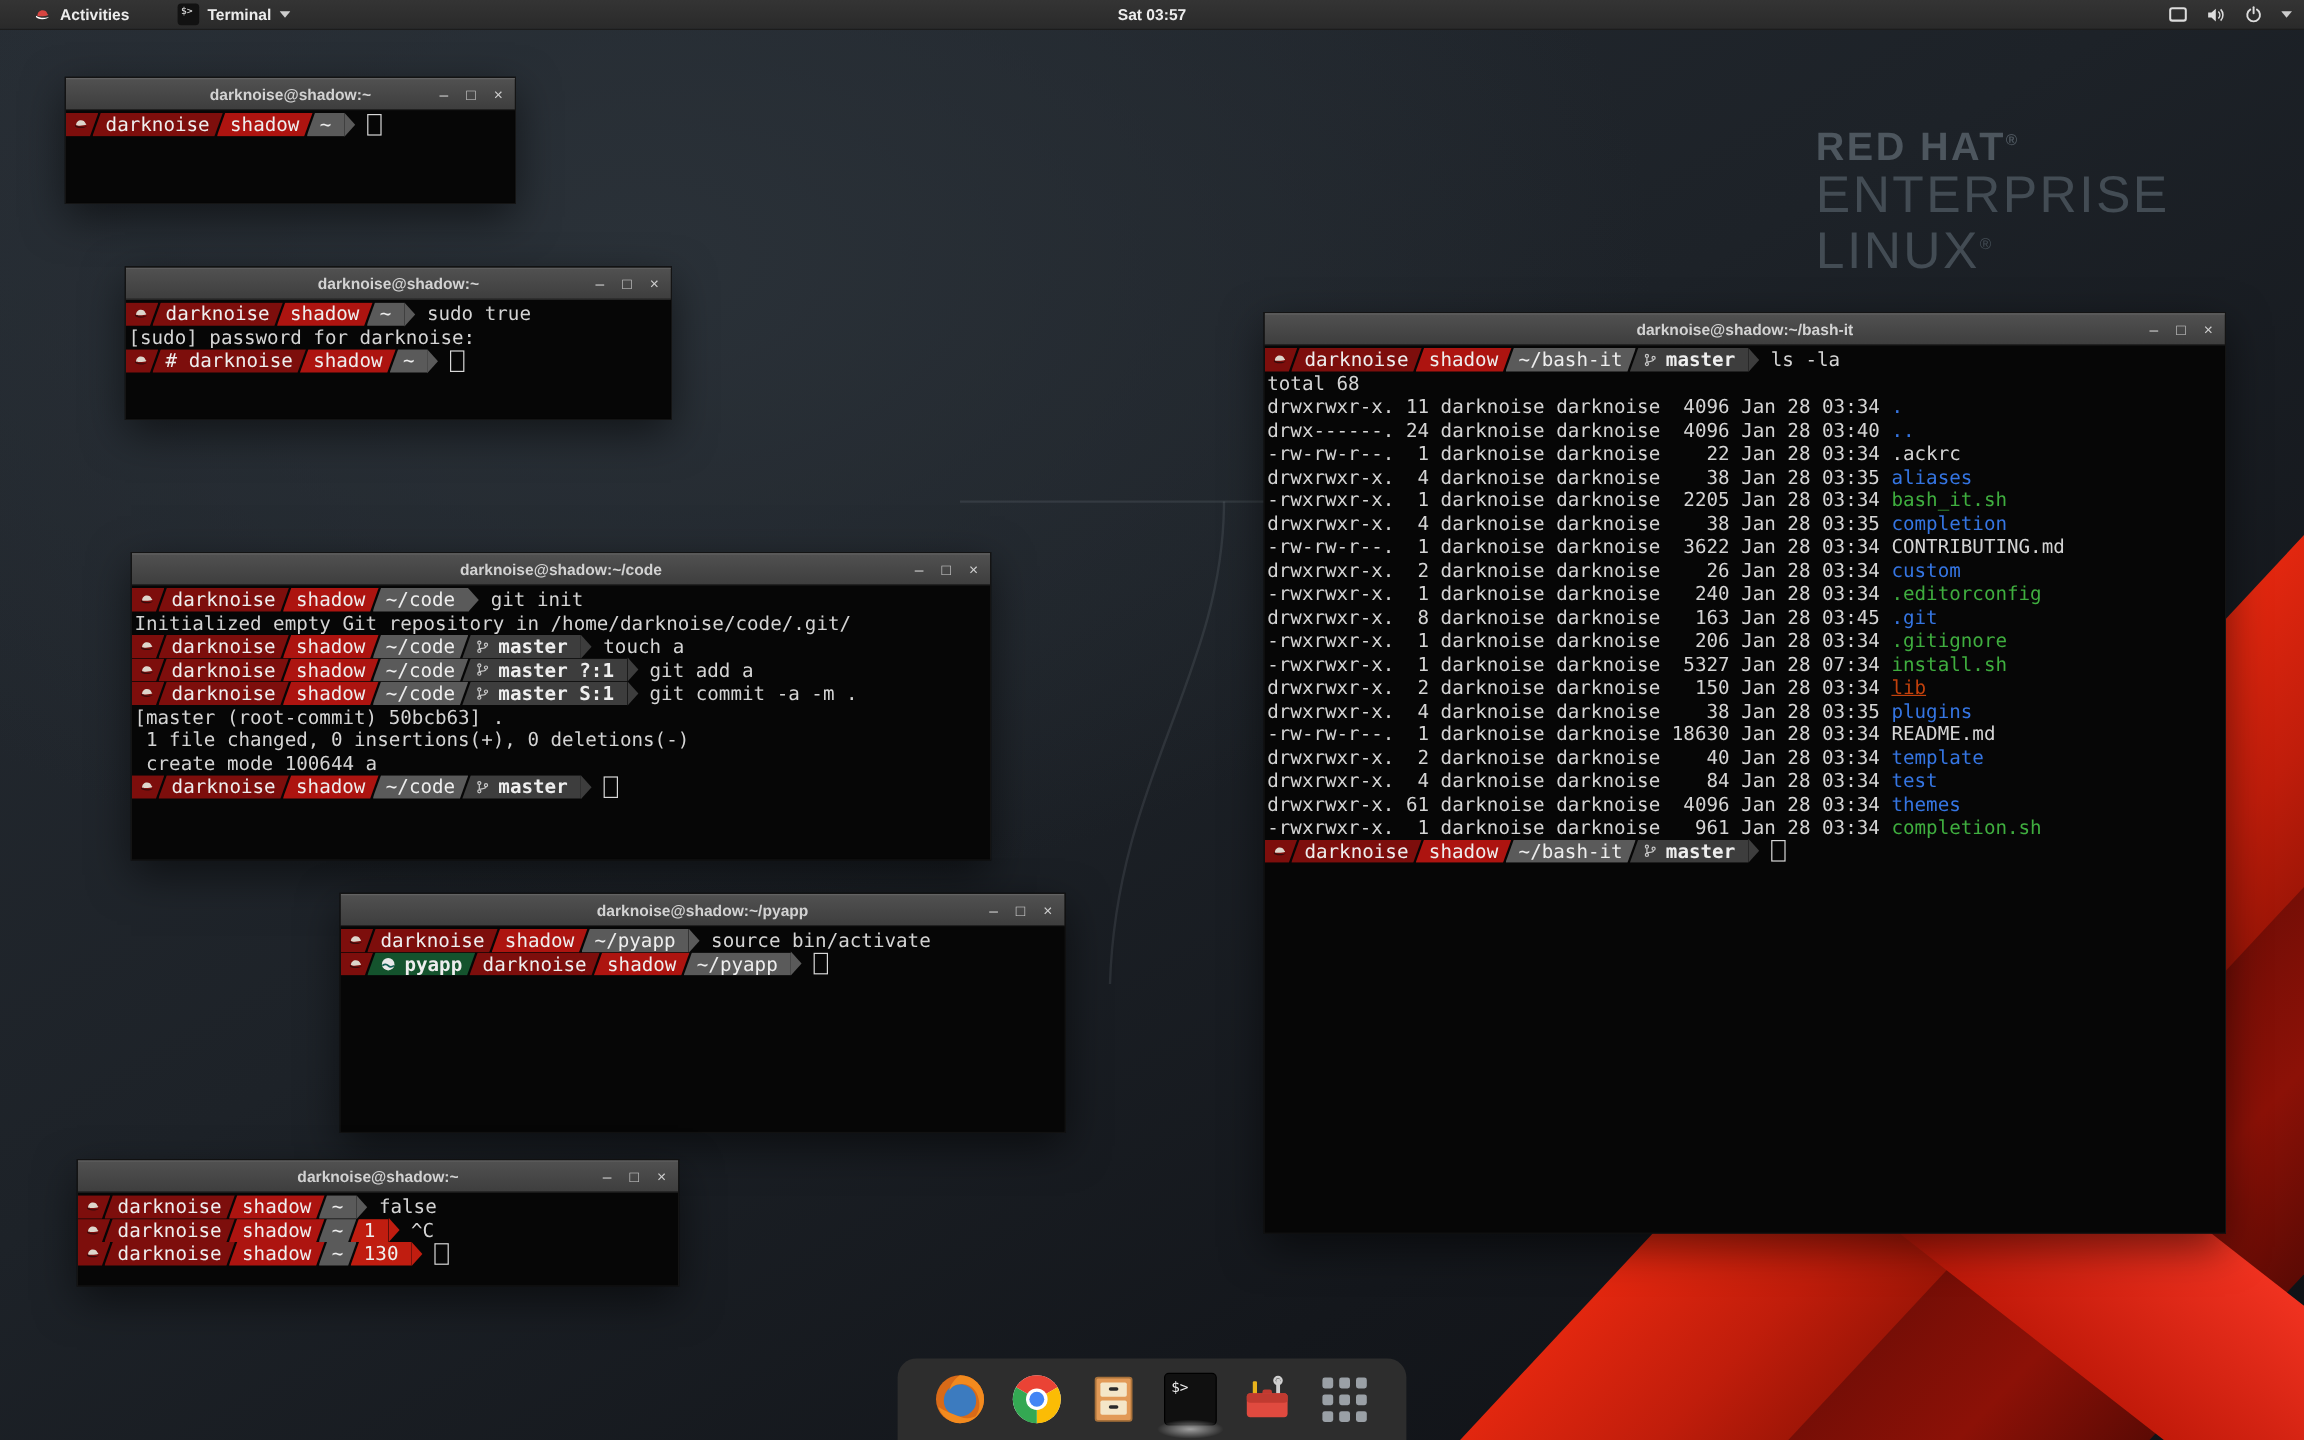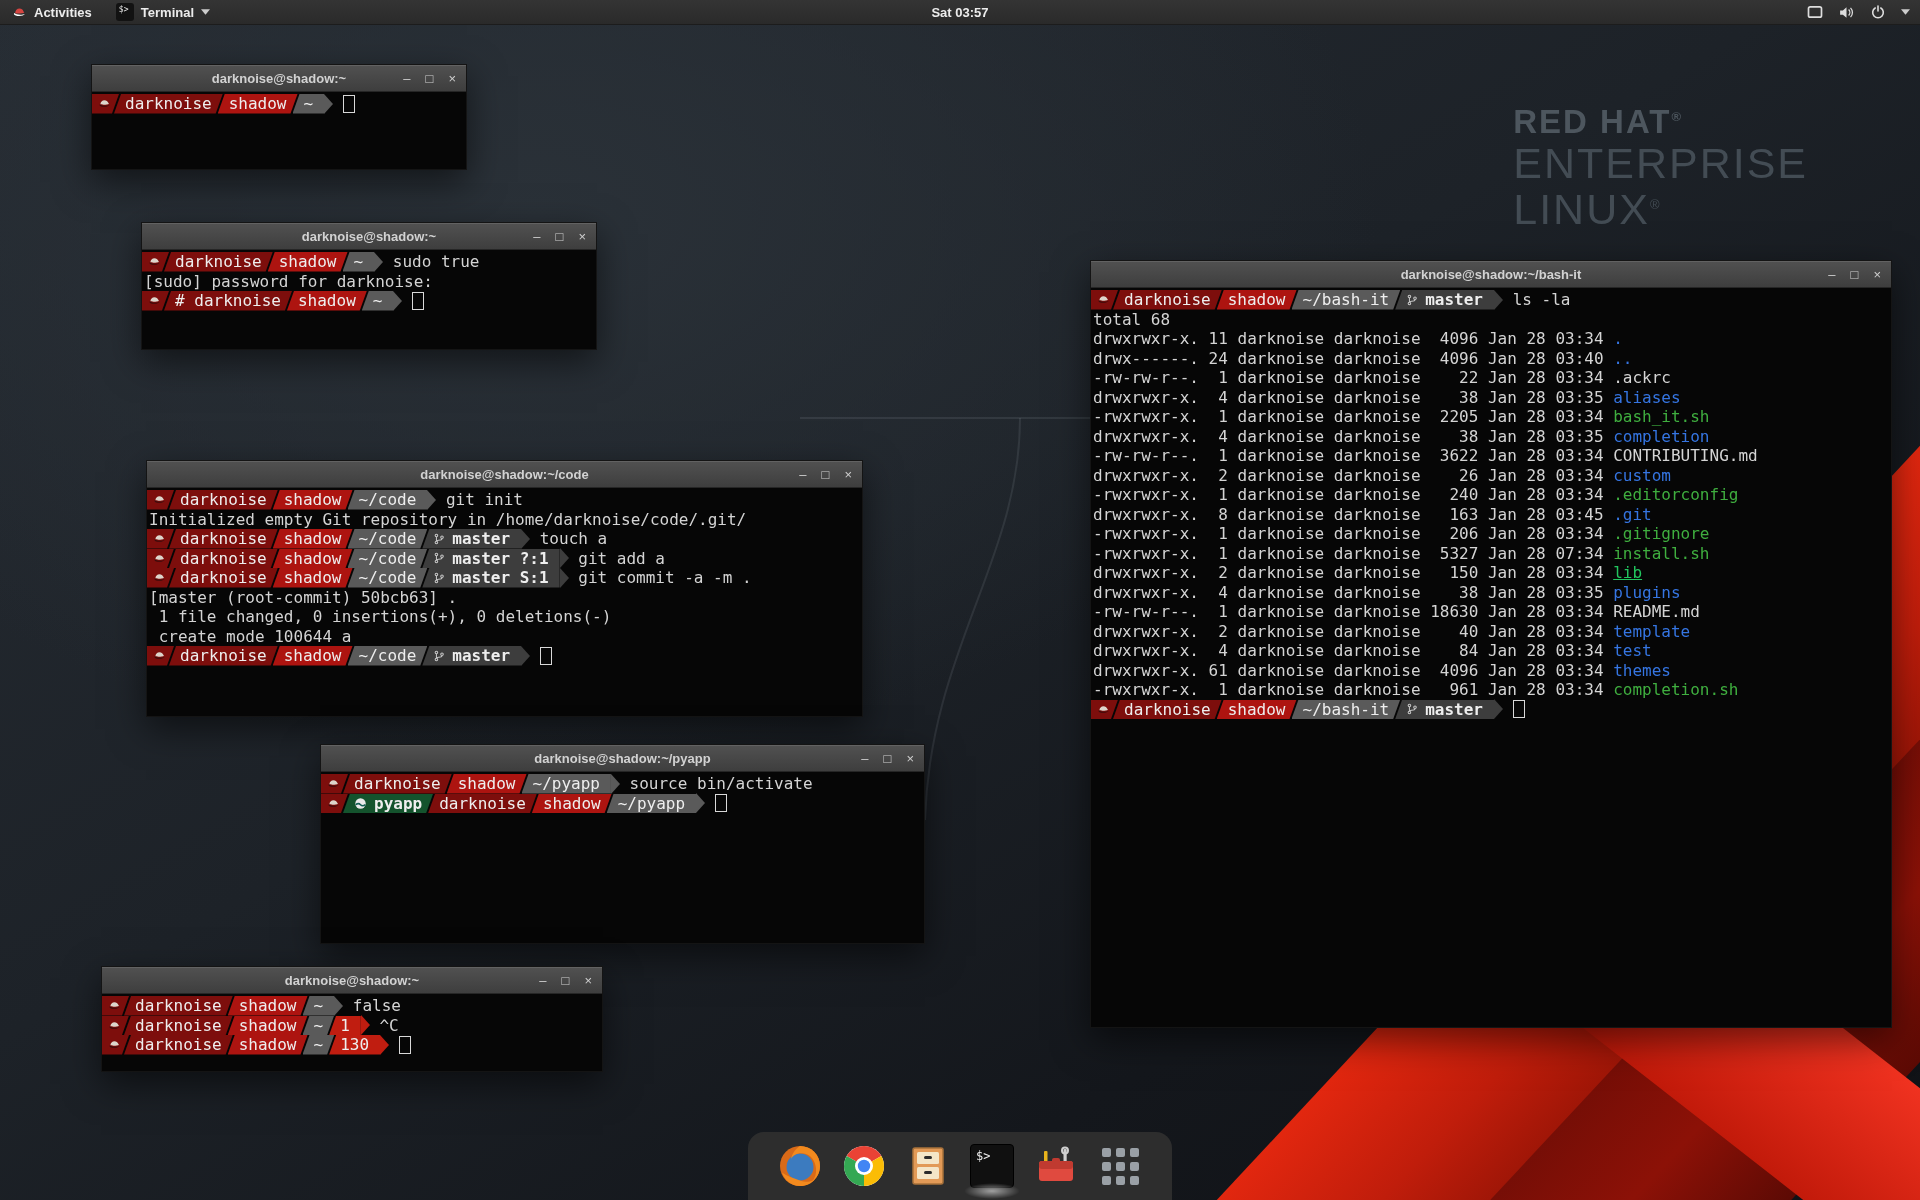--- a/index.html
+++ b/index.html
@@ -16,34 +16,34 @@
   .rb-main{left:640px;top:900px;width:1800px;height:200px;transform:rotate(-47deg);
     background:linear-gradient(180deg,#e2270f 0%,#c01d0b 60%,#a01607 100%);}
   .rb-cross{left:1215px;top:930px;width:950px;height:160px;transform:rotate(38deg);
     background:linear-gradient(180deg,#f03220,#c21a0a);}
   .deco{position:absolute;pointer-events:none;}
   
   .topbar{position:absolute;top:0;left:0;right:0;height:24px;z-index:60;
     background:linear-gradient(#343434,#2a2a2a);border-bottom:1px solid #1c1c1c;
     display:flex;align-items:center;color:#ececec;font-size:13px;}
   .tb-left{display:flex;align-items:center;height:100%;}
-  .tb-activities{display:flex;align-items:center;gap:7px;padding:0 12px;height:100%;font-weight:bold;}
+  .tb-activities{display:flex;align-items:center;gap:7px;padding:0 28px;height:100%;font-weight:bold;}
   .tb-app{display:flex;align-items:center;gap:7px;padding:0 12px;height:100%;font-weight:bold;}
   .tb-app-chip{width:18px;height:18px;background:#121212;border-radius:3px;color:#e8e8e8;
     font:8px/1 "DejaVu Sans Mono",monospace;display:flex;align-items:flex-start;padding:3px 0 0 3px;box-sizing:border-box;}
   .tb-clock{position:absolute;left:0;right:0;text-align:center;font-weight:bold;pointer-events:none;}
   .tb-right{position:absolute;right:10px;top:0;bottom:0;display:flex;align-items:center;gap:15px;}
   
   .brand{position:absolute;right:112px;top:104px;color:#4b545c;z-index:1;line-height:1.08;}
   .brand-l1{font-weight:bold;font-size:33px;letter-spacing:2px;color:#4d565e;}
   .brand-l2,.brand-l3{font-size:43px;letter-spacing:2px;color:#434c54;}
   .brand sup{font-size:13px;vertical-align:super;}
   
   .window{position:absolute;background:#060606;border:1px solid #141414;z-index:10;
-    box-shadow:0 12px 34px rgba(0,0,0,.55);margin-left:37px;}
+    box-shadow:0 12px 34px rgba(0,0,0,.55);}
   .titlebar{height:26px;background:linear-gradient(#515151,#3e3e3e);border-bottom:1px solid #262626;
     box-shadow:inset 0 1px 0 #626262;position:relative;display:flex;align-items:center;justify-content:center;
     font-size:13px;font-weight:bold;color:#d2d2d2;}
   .tb-controls{position:absolute;right:10px;top:0;bottom:0;display:flex;align-items:center;gap:15px;
     color:#cfcfcf;font-weight:normal;font-size:13px;}
   .tb-btn{cursor:default;line-height:1;}
   .term-body{position:absolute;top:27px;left:0;right:0;bottom:0;background:#060606;overflow:hidden;padding-top:2px;}
   
   .t-line{display:flex;align-items:center;height:19.5px;white-space:pre;
     font:16px/19.5px "DejaVu Sans Mono",monospace;color:#d4d4d4;padding-left:2px;}
@@ -299,21 +299,21 @@
         <div class="t-line"><span>-rw-rw-r--.  1 darknoise darknoise    22 Jan 28 03:34 </span><span>.ackrc</span></div>
         <div class="t-line"><span>drwxrwxr-x.  4 darknoise darknoise    38 Jan 28 03:35 </span><span style="color: rgb(53, 117, 226);">aliases</span></div>
         <div class="t-line"><span>-rwxrwxr-x.  1 darknoise darknoise  2205 Jan 28 03:34 </span><span style="color: rgb(63, 174, 63);">bash_it.sh</span></div>
         <div class="t-line"><span>drwxrwxr-x.  4 darknoise darknoise    38 Jan 28 03:35 </span><span style="color: rgb(53, 117, 226);">completion</span></div>
         <div class="t-line"><span>-rw-rw-r--.  1 darknoise darknoise  3622 Jan 28 03:34 </span><span>CONTRIBUTING.md</span></div>
         <div class="t-line"><span>drwxrwxr-x.  2 darknoise darknoise    26 Jan 28 03:34 </span><span style="color: rgb(53, 117, 226);">custom</span></div>
         <div class="t-line"><span>-rwxrwxr-x.  1 darknoise darknoise   240 Jan 28 03:34 </span><span style="color: rgb(63, 174, 63);">.editorconfig</span></div>
         <div class="t-line"><span>drwxrwxr-x.  8 darknoise darknoise   163 Jan 28 03:45 </span><span style="color: rgb(53, 117, 226);">.git</span></div>
         <div class="t-line"><span>-rwxrwxr-x.  1 darknoise darknoise   206 Jan 28 03:34 </span><span style="color: rgb(63, 174, 63);">.gitignore</span></div>
         <div class="t-line"><span>-rwxrwxr-x.  1 darknoise darknoise  5327 Jan 28 07:34 </span><span style="color: rgb(63, 174, 63);">install.sh</span></div>
-        <div class="t-line"><span>drwxrwxr-x.  2 darknoise darknoise   150 Jan 28 03:34 </span><span style="color: #22c55e; text-decoration: underline;">lib</span></div>
+        <div class="t-line"><span>drwxrwxr-x.  2 darknoise darknoise   150 Jan 28 03:34 </span><span style="color: #c2410c; text-decoration: underline;">lib</span></div>
         <div class="t-line"><span>drwxrwxr-x.  4 darknoise darknoise    38 Jan 28 03:35 </span><span style="color: rgb(53, 117, 226);">plugins</span></div>
         <div class="t-line"><span>-rw-rw-r--.  1 darknoise darknoise 18630 Jan 28 03:34 </span><span>README.md</span></div>
         <div class="t-line"><span>drwxrwxr-x.  2 darknoise darknoise    40 Jan 28 03:34 </span><span style="color: rgb(53, 117, 226);">template</span></div>
         <div class="t-line"><span>drwxrwxr-x.  4 darknoise darknoise    84 Jan 28 03:34 </span><span style="color: rgb(53, 117, 226);">test</span></div>
         <div class="t-line"><span>drwxrwxr-x. 61 darknoise darknoise  4096 Jan 28 03:34 </span><span style="color: rgb(53, 117, 226);">themes</span></div>
         <div class="t-line"><span>-rwxrwxr-x.  1 darknoise darknoise   961 Jan 28 03:34 </span><span style="color: rgb(63, 174, 63);">completion.sh</span></div>
         <div class="t-line"><span class="seg seg-first" style="background: rgb(125, 14, 12);"><span class="seg-icon"><svg viewBox="0 0 14 14" width="13" height="13">
                 <path d="M2.6 7.9c0-2.7 1.9-4.5 4.4-4.5 2 0 3.4 1 3.9 2.6.2.6.8.8.9 1.3-1.2 1.1-8 1.3-9.2.6z" fill="#ddd6cc"></path>
                 <path d="M2.2 7.7c-.5.2-.7.6-.5 1.1.4 1 2.5 1.7 5.1 1.7 2.8 0 4.9-.8 5.6-1.9-2.4 1.2-8.6 1.1-10.2-.9z" fill="#3a0b0b"></path>
               </svg></span></span><span class="seg" style="background: rgb(125, 14, 12);"><span>darknoise</span></span><span class="seg" style="background: rgb(173, 20, 16);"><span>shadow</span></span><span class="seg" style="background: rgb(90, 90, 90);"><span>~/bash-it</span></span><span class="seg seg-last" style="background: rgb(61, 61, 61);"><span class="seg-icon"><svg viewBox="0 0 14 14" width="12" height="12">

